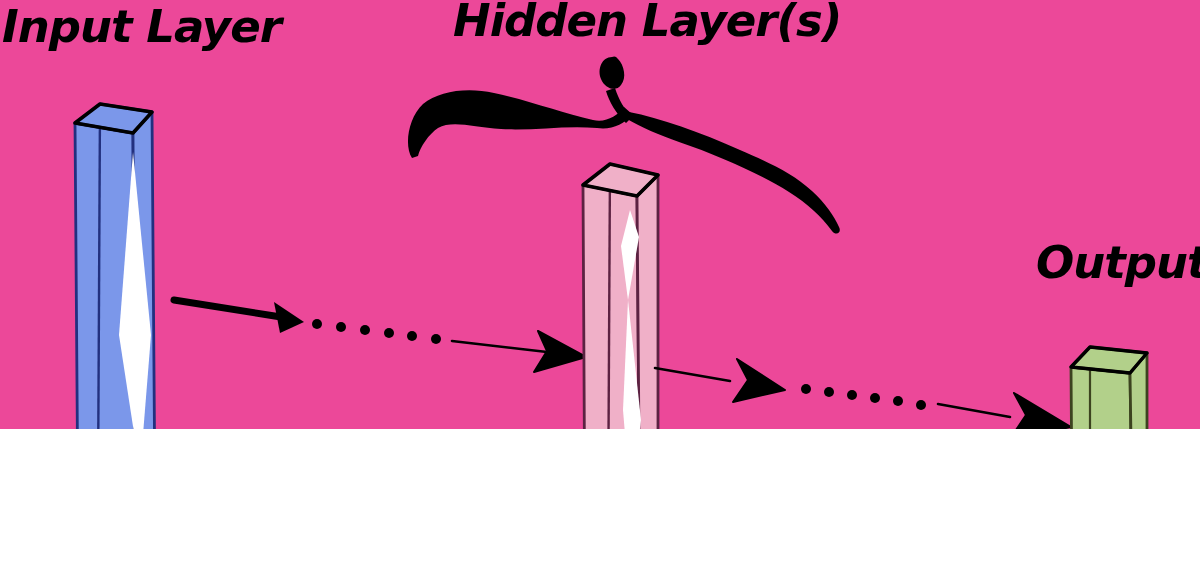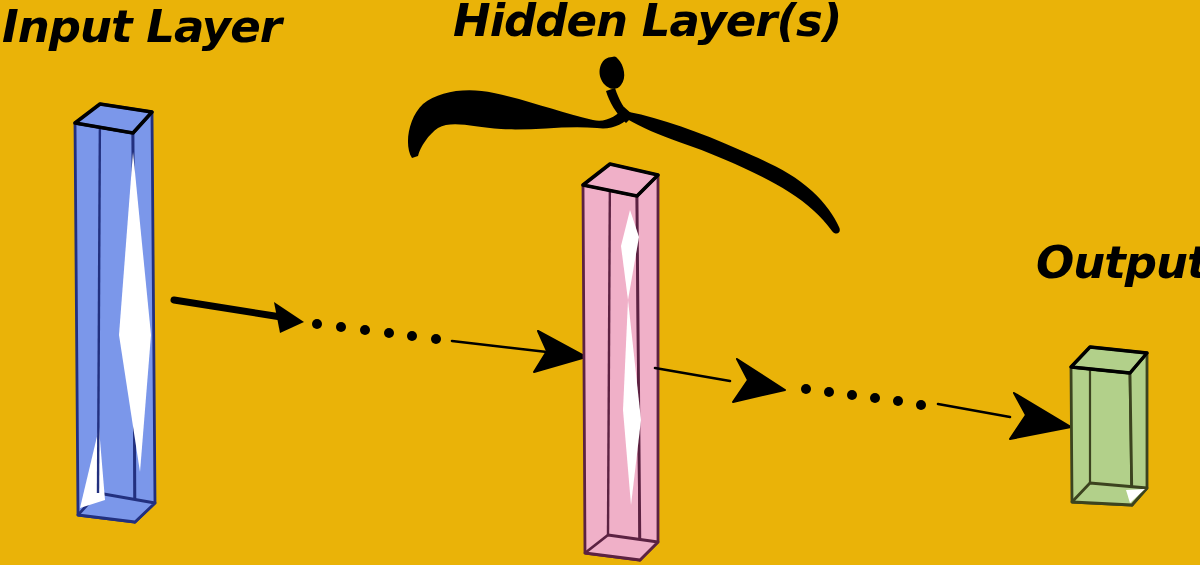--- a/index.html
+++ b/index.html
@@ -1,16 +1,16 @@
 <!DOCTYPE html>
 <html><head>
 <meta charset="utf-8">
 <style>
   html,body{margin:0;padding:0;background:#ffffff;}
-  #stage{position:relative;width:1200px;height:565px;background:#eab308;overflow:hidden;
+  #stage{position:relative;width:1200px;height:429px;background:#ec4899;overflow:hidden;
          font-family:"DejaVu Sans",sans-serif;}
   .label{position:absolute;font-style:italic;font-weight:600;font-size:45px;color:#000;
          white-space:nowrap;letter-spacing:-1px;line-height:1.2;}
   #label-input{left:2px;top:0px;}
   #label-hidden{left:453px;top:-6px;}
   #label-output{left:1036px;top:236px;}
   svg{position:absolute;left:0;top:0;}
   .edge{fill:none;stroke-linecap:round;stroke-linejoin:round;}
 </style>
 </head>

